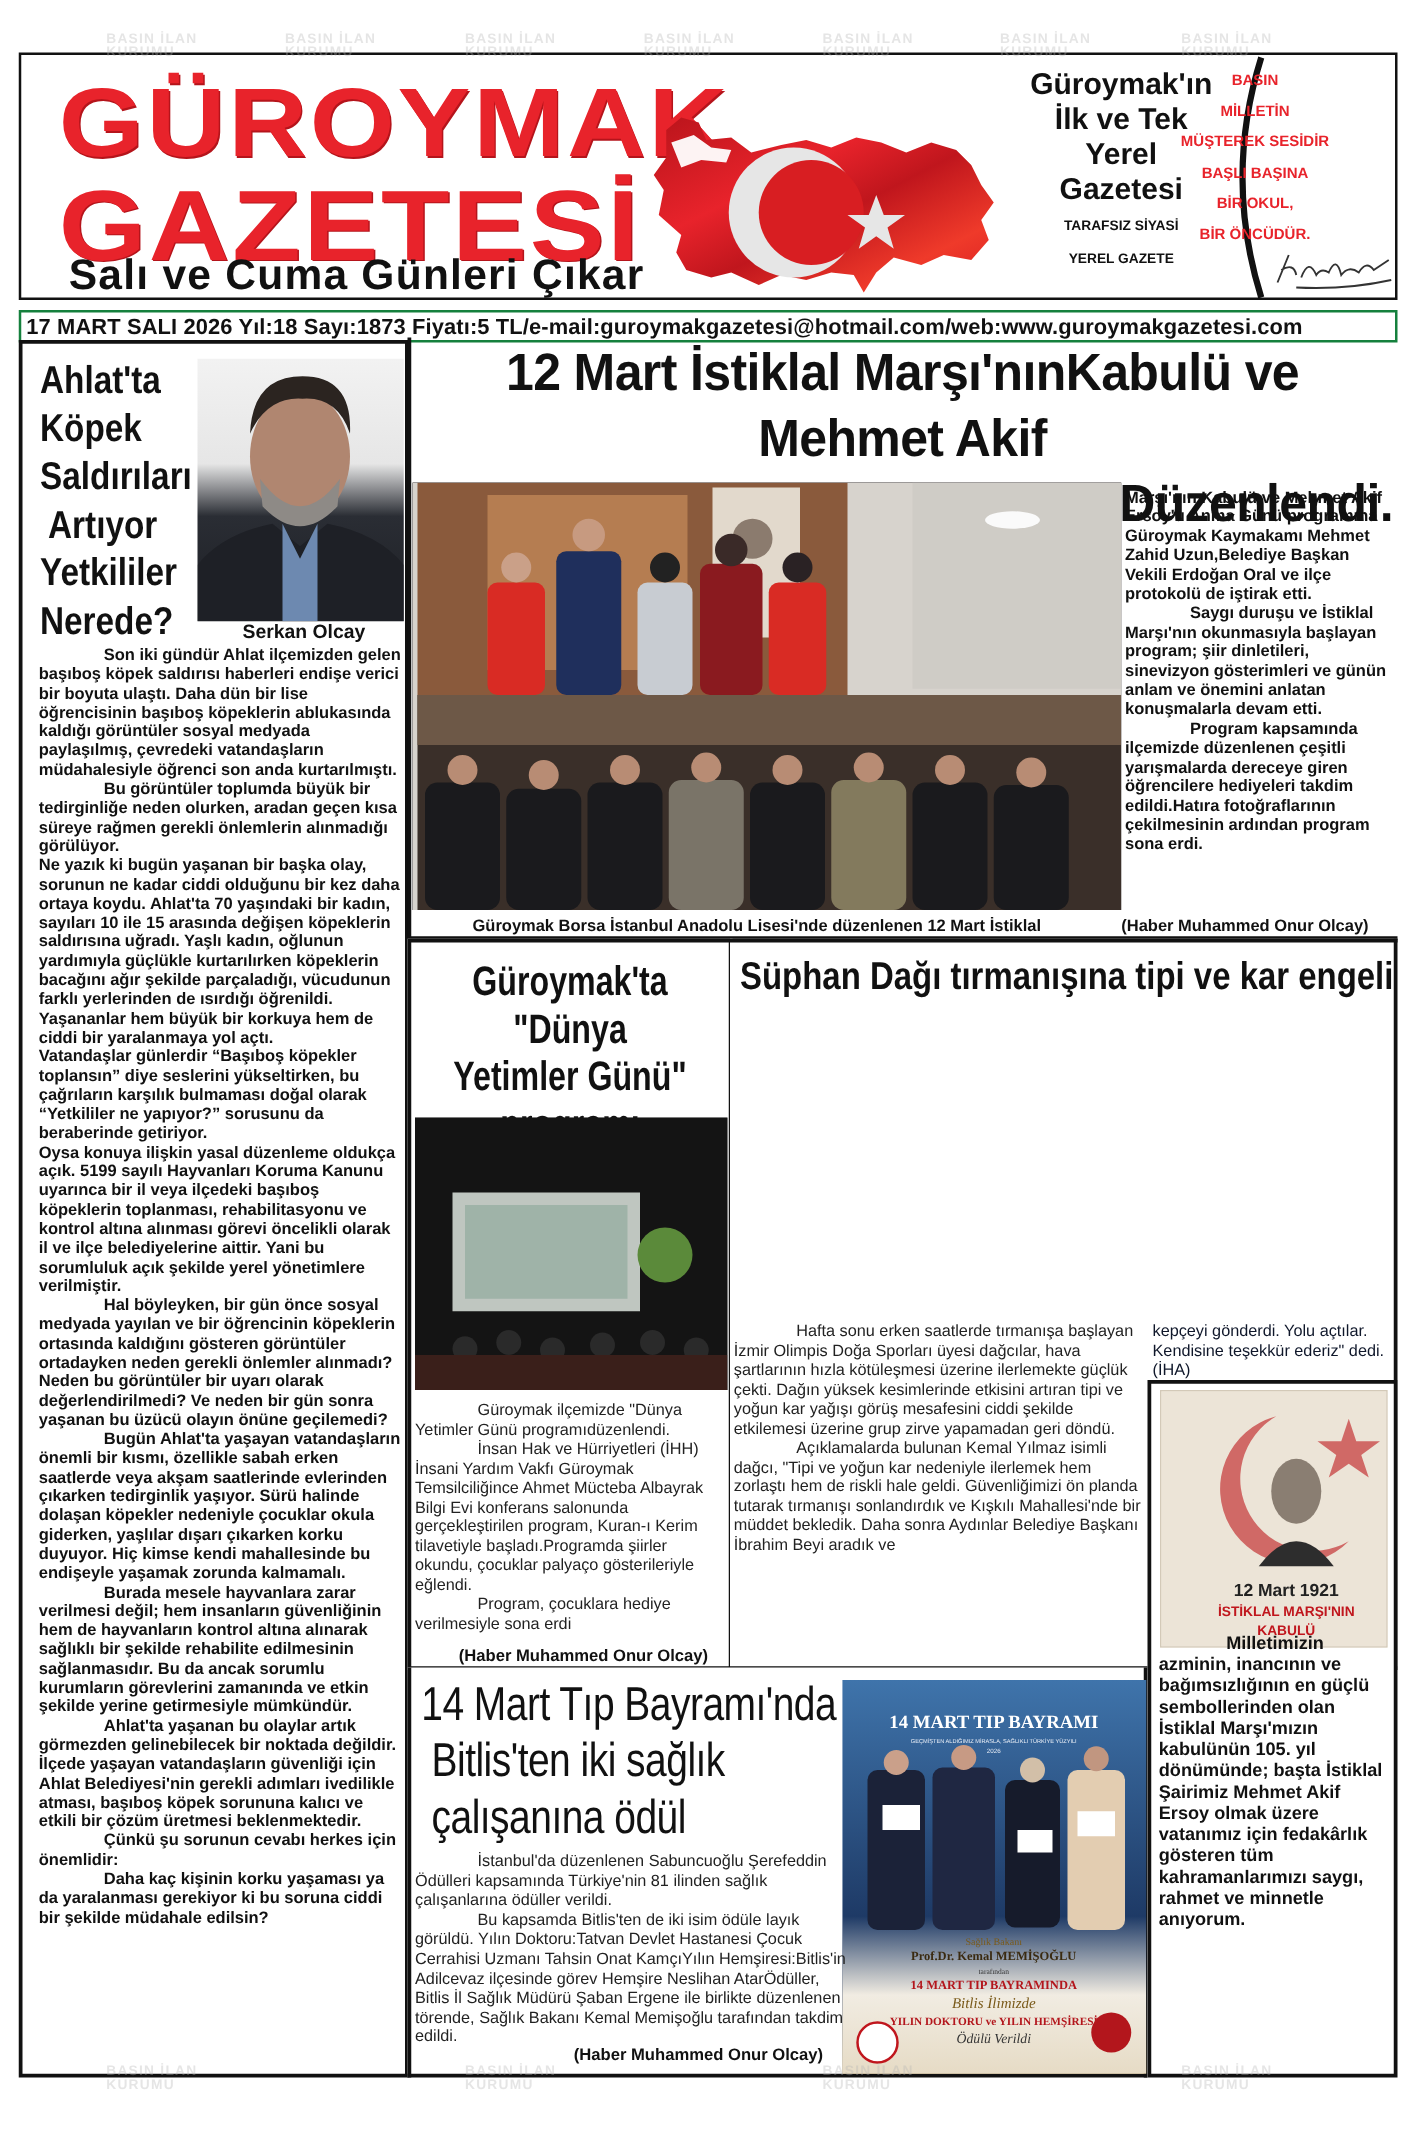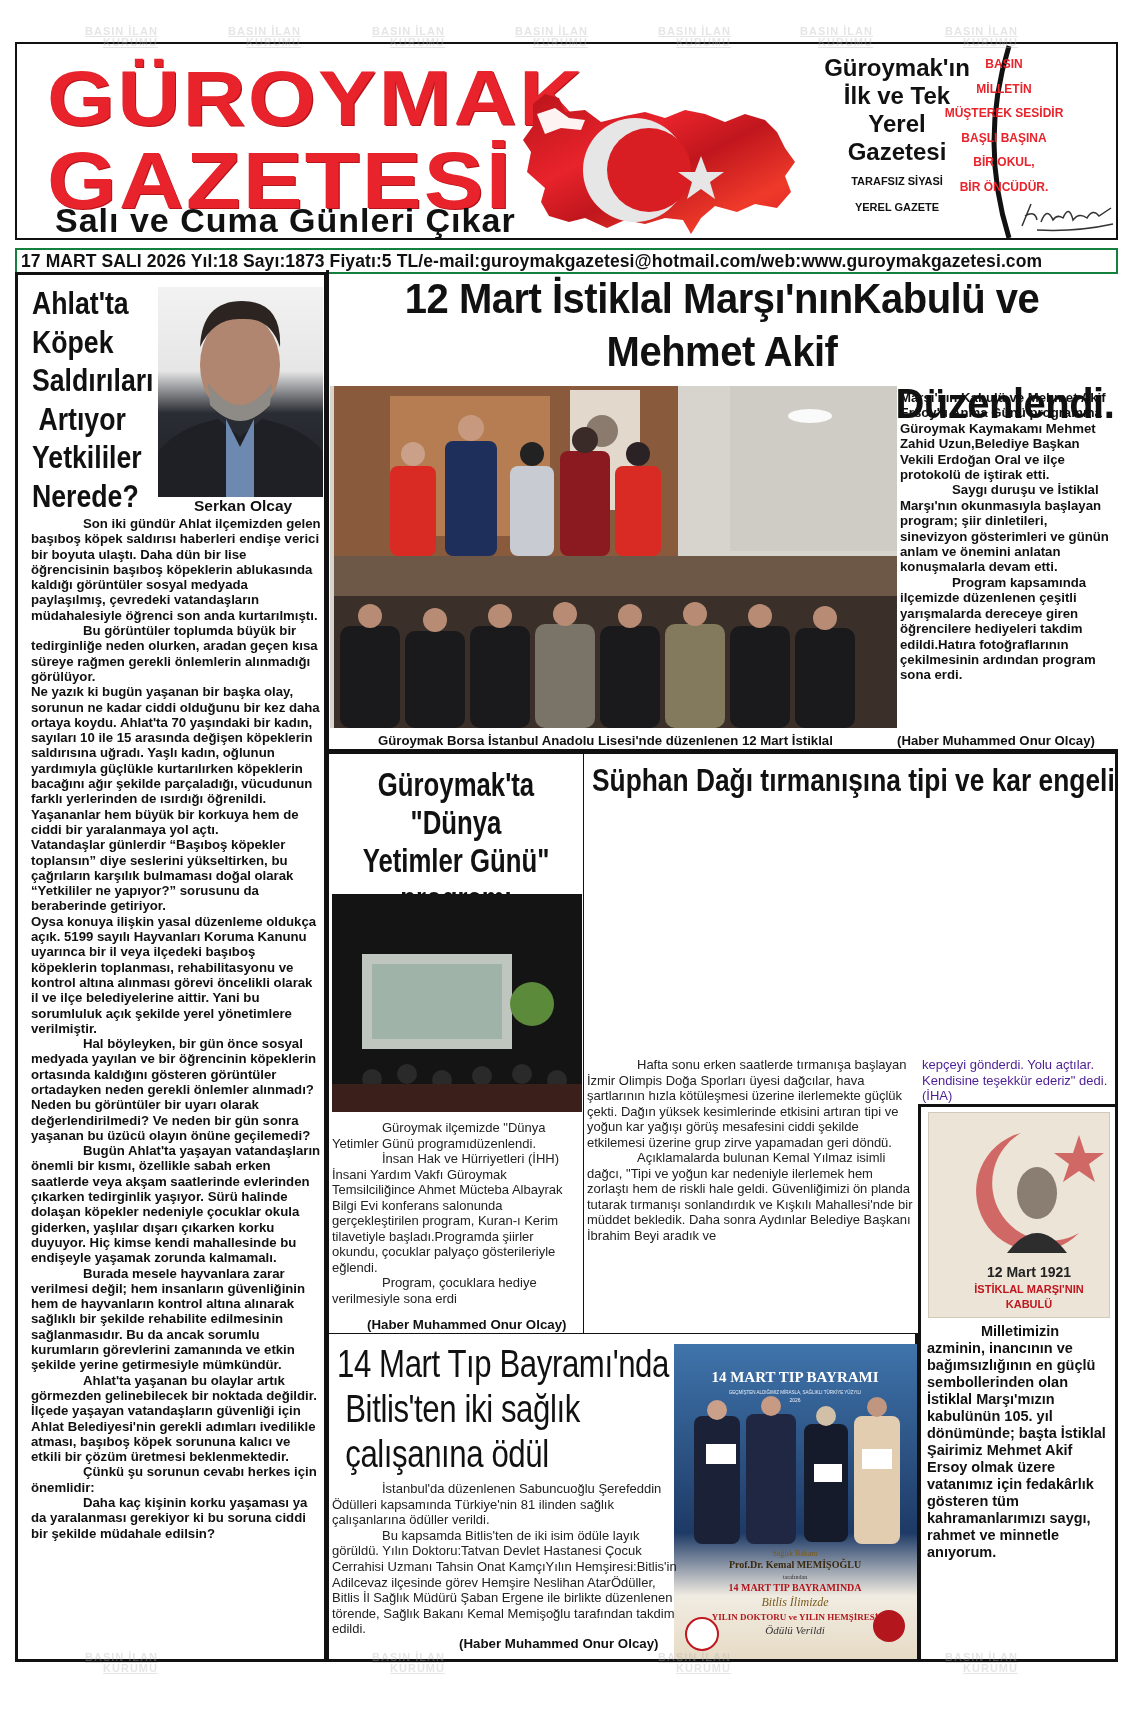--- a/index.html
+++ b/index.html
@@ -50,37 +50,37 @@
   #orphans-text { position: absolute; left: 3px; top: 366px; width: 250px; font-size: 13px; line-height: 15.5px; color: #222; }
   #orphans-text p { text-indent: 50px; }
   #orphans-credit { position: absolute; left: 38px; top: 563px; font-size: 13.3px; font-weight: 700; }
 
   
   #suphan-box { left: 584px; top: 751px; width: 534px; height: 585px; border: 3px solid #111; border-left: none; }
   #suphan-head { position: absolute; left: 8px; top: 8px; width: 520px; font-size: 31px; line-height: 38px; font-weight: 900; white-space: nowrap; transform: scaleX(0.85); transform-origin: left; }
   #suphan-photo { position: absolute; left: 0; top: 44px; width: 528px; height: 258px; background: linear-gradient(180deg,#dfe6ea,#eef2f4 60%,#f2f4f5); overflow: hidden; }
   #suphan-col1 { position: absolute; left: 3px; top: 303px; width: 330px; font-size: 13px; line-height: 15.5px; color: #222; }
   #suphan-col1 p { text-indent: 50px; }
-  #suphan-col2 { position: absolute; left: 338px; top: 303px; width: 190px; font-size: 13px; line-height: 15.5px; color: #4c1d95; }
+  #suphan-col2 { position: absolute; left: 338px; top: 303px; width: 190px; font-size: 13px; line-height: 15.5px; color: #0f172a; }
 
   
   #med-box { left: 326px; top: 1334px; width: 592px; height: 328px; border: 3px solid #111; border-top: none; }
   #med-head { position: absolute; left: 8px; top: 8px; width: 380px; font-size: 38px; line-height: 45px; font-weight: 400; transform: scaleX(0.82); transform-origin: left; letter-spacing: -0.5px; }
   #med-photo { position: absolute; left: 345px; top: 10px; width: 243px; height: 315px; background: linear-gradient(180deg,#3c6fa6 0%,#2c5589 45%, #1a2f55 70%, #b8a47a 100%); overflow: hidden; }
   #med-text { position: absolute; left: 3px; top: 147px; width: 345px; font-size: 13px; line-height: 15.6px; color: #222; }
   #med-text p { text-indent: 50px; }
   #med-credit { position: absolute; left: 130px; top: 302px; font-size: 13.3px; font-weight: 700; }
 
   
   #tribute-box { left: 918px; top: 1104px; width: 200px; height: 558px; border: 3px solid #111; }
   #tribute-poster { position: absolute; left: 7px; top: 5px; width: 182px; height: 206px; background: #ebe3d6; overflow: hidden; border: 1px solid #d3c9b8; }
-  #tribute-text { position: absolute; left: 6px; top: 216px; width: 186px; font-size: 14.5px; line-height: 17px; font-weight: 700; }
+  #tribute-text { position: absolute; left: 6px; top: 200px; width: 186px; font-size: 14.5px; line-height: 17px; font-weight: 700; }
   #tribute-sign { position: absolute; left: 2px; top: 466px; width: 194px; text-align: center; font-size: 14.5px; line-height: 16.5px; font-weight: 700; }
 
-  .wm { position: absolute; color: rgba(180,180,180,0.35); font-size: 11px; font-weight: 900; letter-spacing: 1px; text-align: right; line-height: 11px; pointer-events: none; text-decoration: underline; }
+  .wm { position: absolute; color: rgba(180,180,180,0.35); font-size: 11px; font-weight: 900; letter-spacing: 1px; text-align: left; line-height: 11px; pointer-events: none; }
 </style>
 </head>
 <body>
 
 <div id="masthead" class="abs">
   <div id="logo1" class="logo-line">GÜROYMAK</div>
   <div id="logo2" class="logo-line">GAZETESİ</div>
   <div id="tagline">Salı ve Cuma Günleri Çıkar</div>
 
   <svg id="flag-map" viewBox="0 0 285 188">

